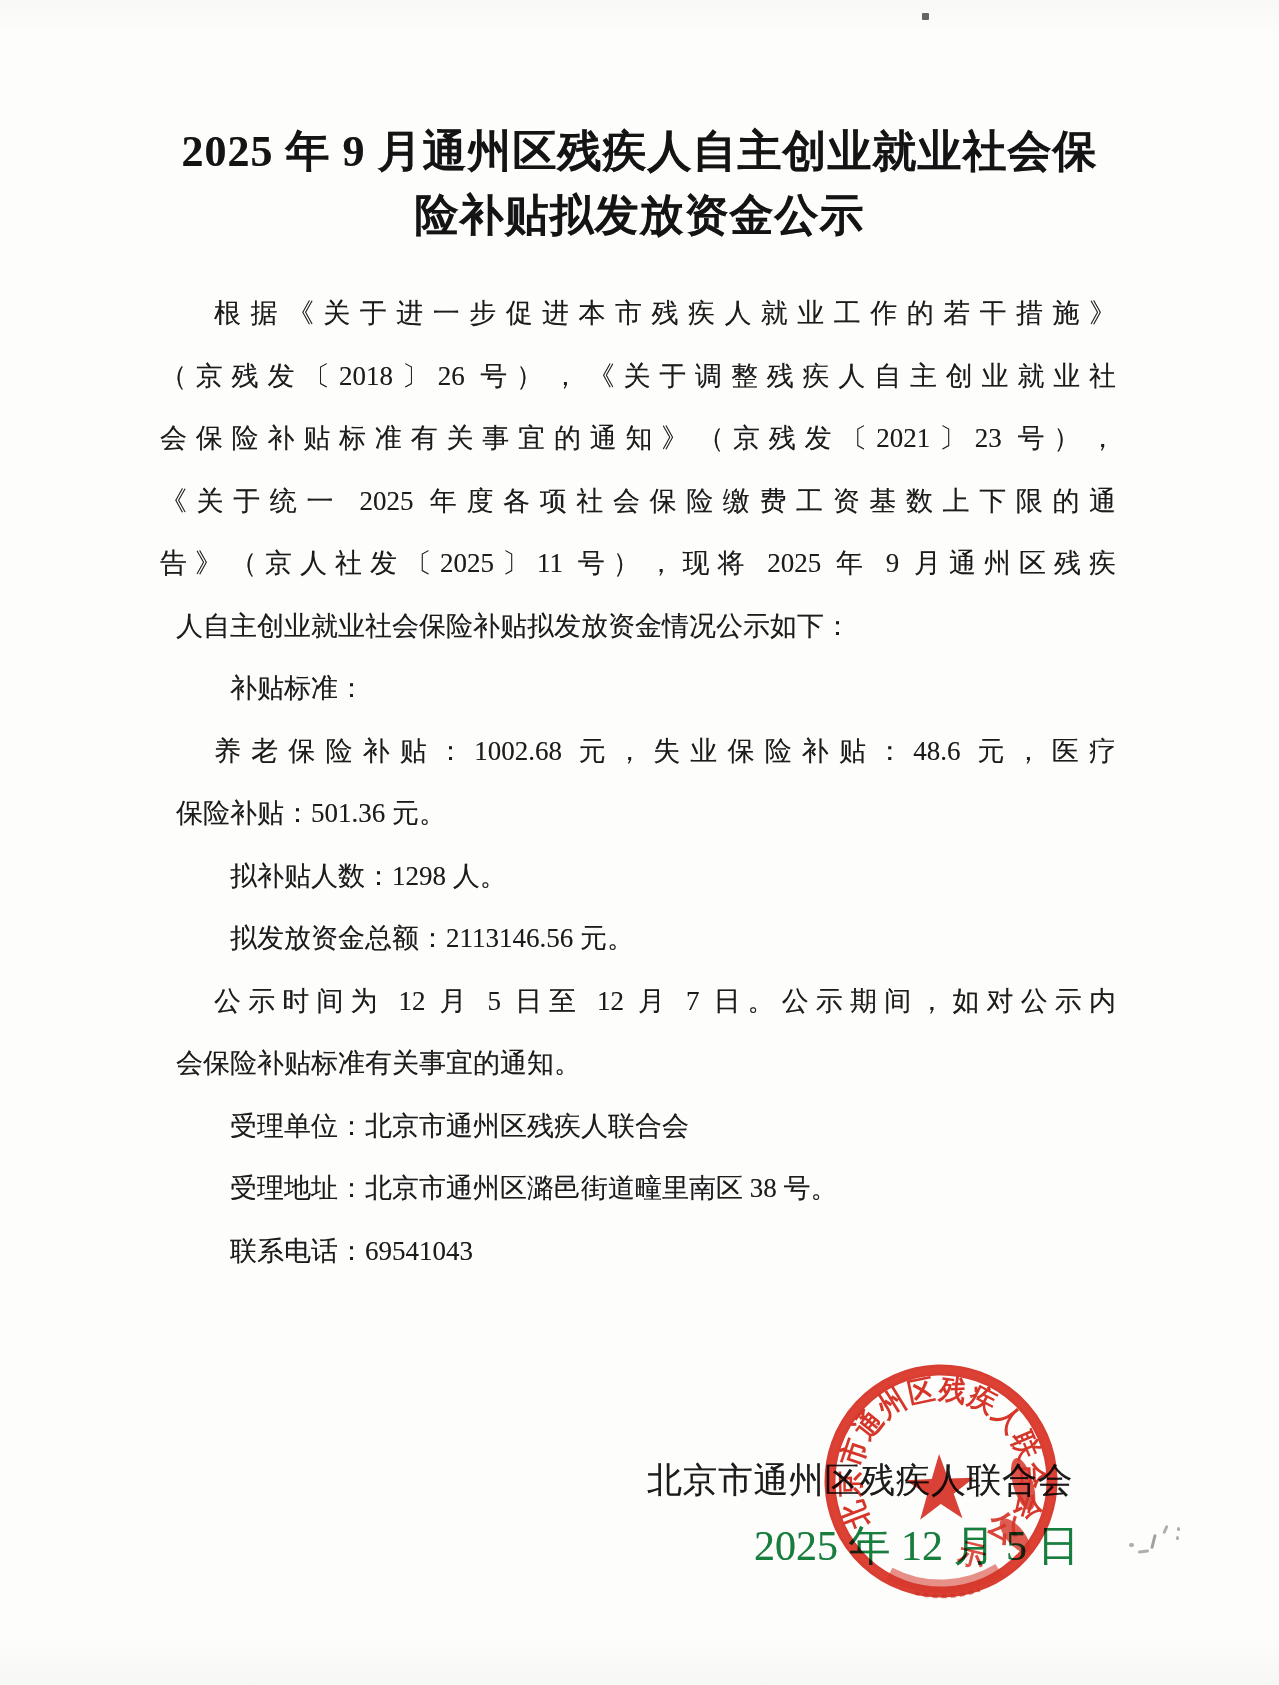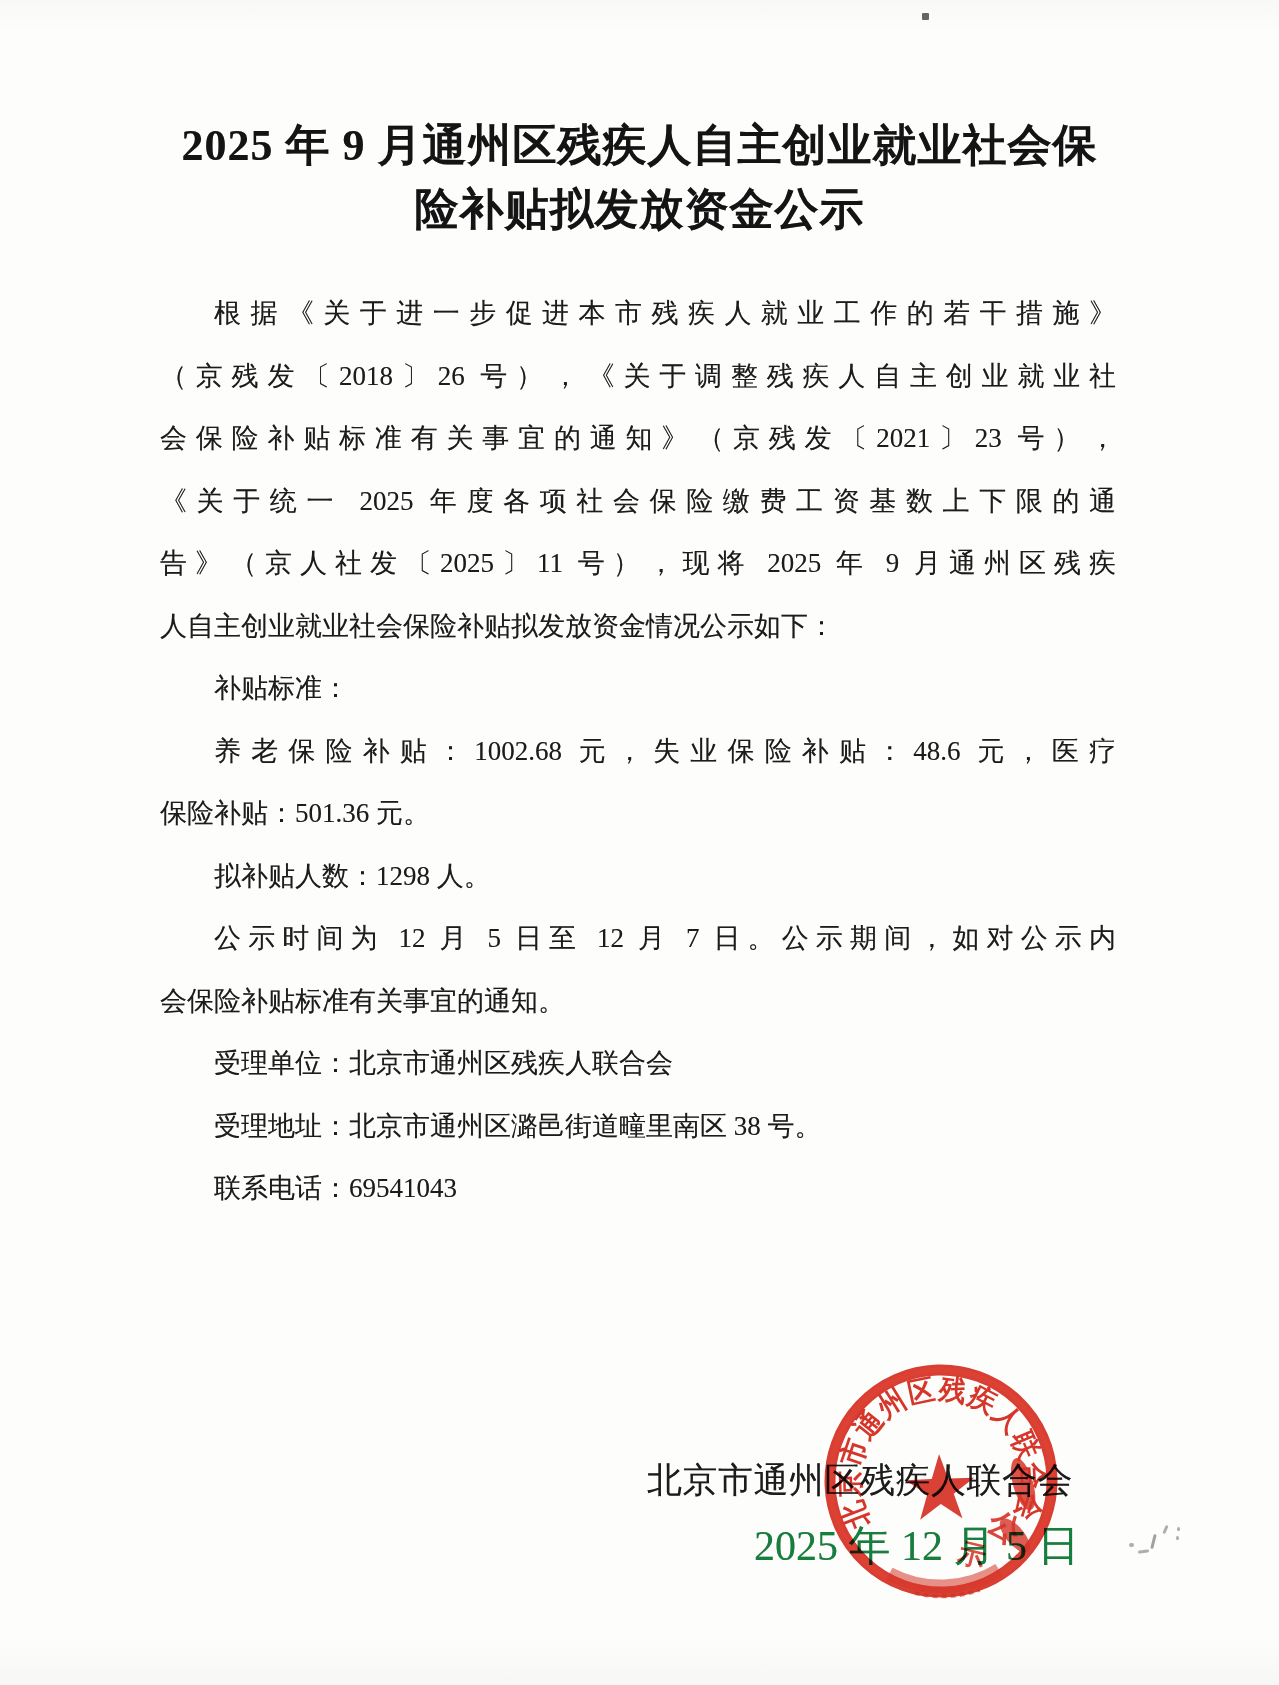--- a/index.html
+++ b/index.html
@@ -7,37 +7,37 @@
     width:1279px; height:1685px;
     overflow:hidden;
     background:linear-gradient(180deg,#f8f8f7 0%,#fdfdfc 2%,#fdfdfc 97%,#f7f7f6 100%);
     font-family:"Liberation Serif","DejaVu Serif",serif;
     color:#1b1b1b;
     position:relative;
   }
   .page{position:absolute; inset:0;}
   
   .title{
-    position:absolute; left:0; top:114px; width:1279px;
+    position:absolute; left:0; top:120px; width:1279px;
     text-align:center;
     font-size:44px; font-weight:bold; line-height:64px;
     letter-spacing:1px;
     color:#141414;
     text-shadow:0 0 0.5px rgba(10,10,10,.45);
   }
   
   .body-text{
     position:absolute; left:160px; top:282px; width:956px;
     font-size:27px; line-height:62.5px;
     color:#1c1c1c;
     text-shadow:0 0 0.4px rgba(10,10,10,.4);
   }
   .bline{ text-align:justify; text-align-last:justify; height:62.5px; white-space:nowrap0; }
   .bline.indent{ text-indent:2em; }
-  .bline.last{ text-align-last:left; }
+  .bline.last{ text-align-last:left;margin-left:16px; }
   
   .signature{
     position:absolute; top:1450px; right:206px;
     font-size:35px; line-height:62px; letter-spacing:.5px;
     color:#1c1c1c; text-shadow:0 0 0.4px rgba(10,10,10,.4);
   }
   .sig-date{
     position:absolute; top:1515px; left:754px;
     font-size:42px; line-height:62px;
     color:#15803d; text-shadow:0 0 0.4px rgba(10,10,10,.4);
@@ -72,20 +72,21 @@
       <div class="bline indent">根据《关于进一步促进本市残疾人就业工作的若干措施》</div>
       <div class="bline">（京残发〔2018〕26 号），《关于调整残疾人自主创业就业社</div>
       <div class="bline">会保险补贴标准有关事宜的通知》（京残发〔2021〕23 号），</div>
       <div class="bline">《关于统一 2025 年度各项社会保险缴费工资基数上下限的通</div>
       <div class="bline">告》（京人社发〔2025〕11 号），现将 2025 年 9 月通州区残疾</div>
       <div class="bline last">人自主创业就业社会保险补贴拟发放资金情况公示如下：</div>
       <div class="bline indent last">补贴标准：</div>
       <div class="bline indent">养老保险补贴：1002.68 元，失业保险补贴：48.6 元，医疗</div>
       <div class="bline last">保险补贴：501.36 元。</div>
       <div class="bline indent last">拟补贴人数：1298 人。</div>
+      <div class="bline indent last">拟发放资金总额：2113146.56 元。</div>
       <div class="bline indent">公示时间为 12 月 5 日至 12 月 7 日。公示期间，如对公示内</div>
       <div class="bline last">会保险补贴标准有关事宜的通知。</div>
       <div class="bline indent last">受理单位：北京市通州区残疾人联合会</div>
       <div class="bline indent last">受理地址：北京市通州区潞邑街道疃里南区 38 号。</div>
       <div class="bline indent last">联系电话：69541043</div>
     </div>
 
   <div class="signature">北京市通州区残疾人联合会</div>
   <div class="sig-date">2025 年 12 月 5 日</div>
 

